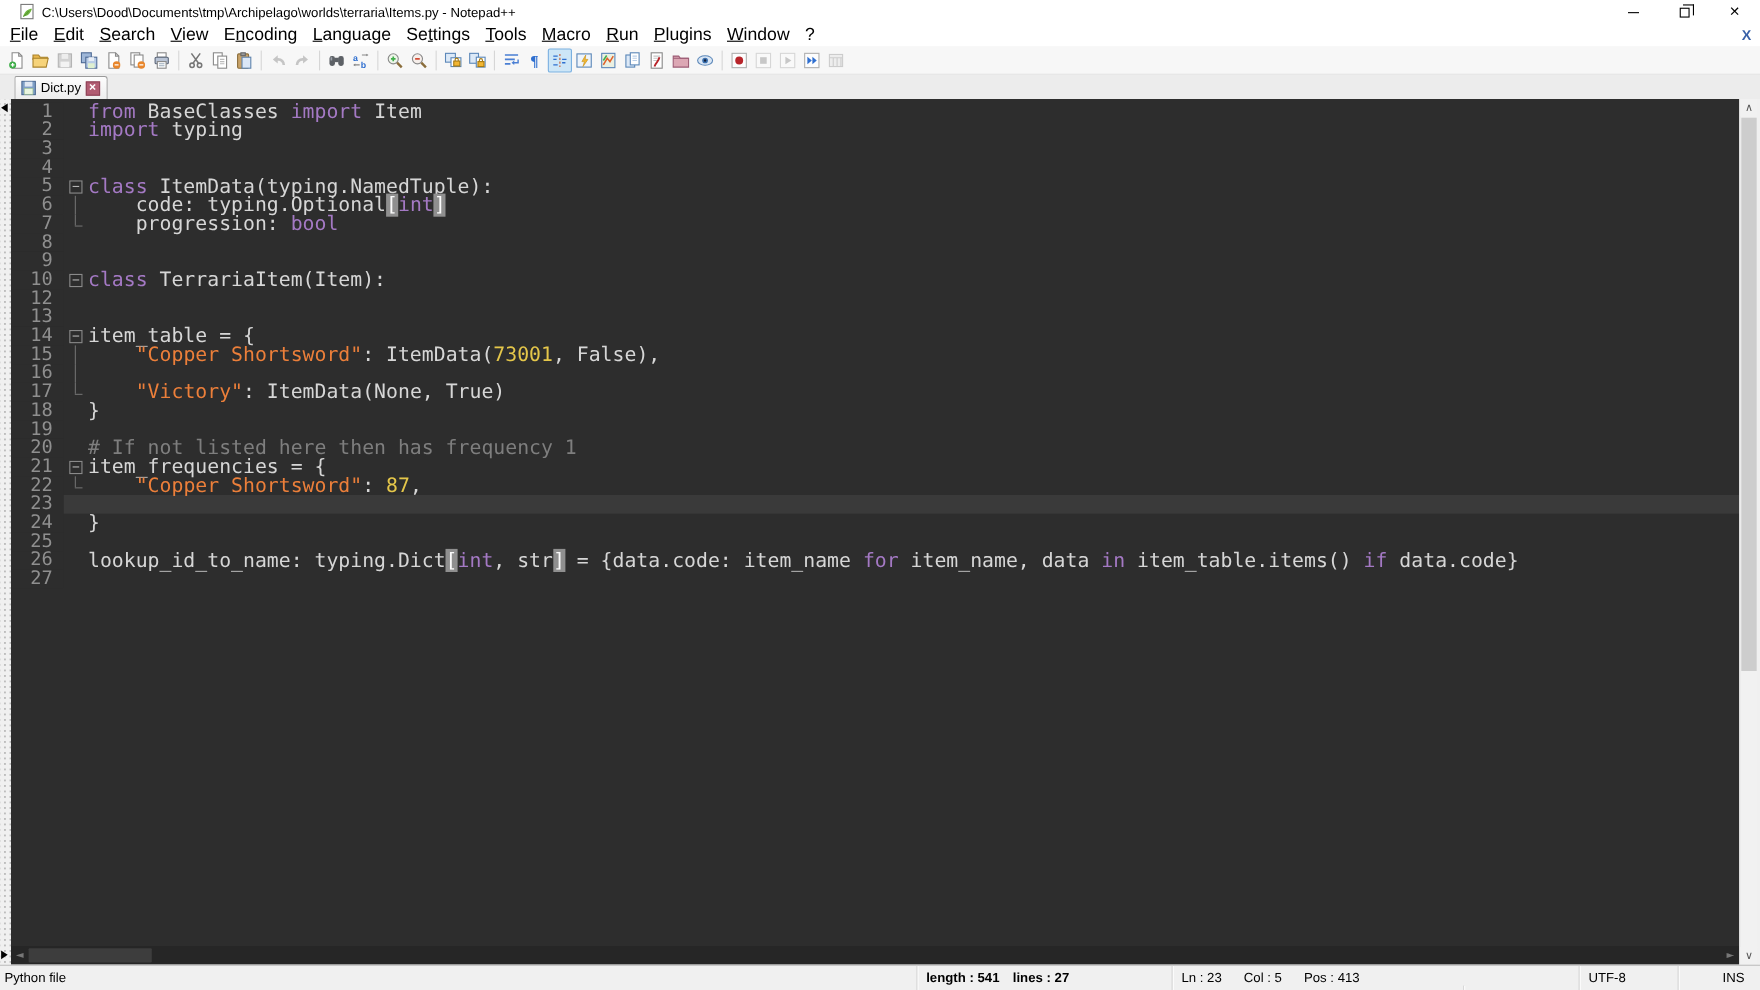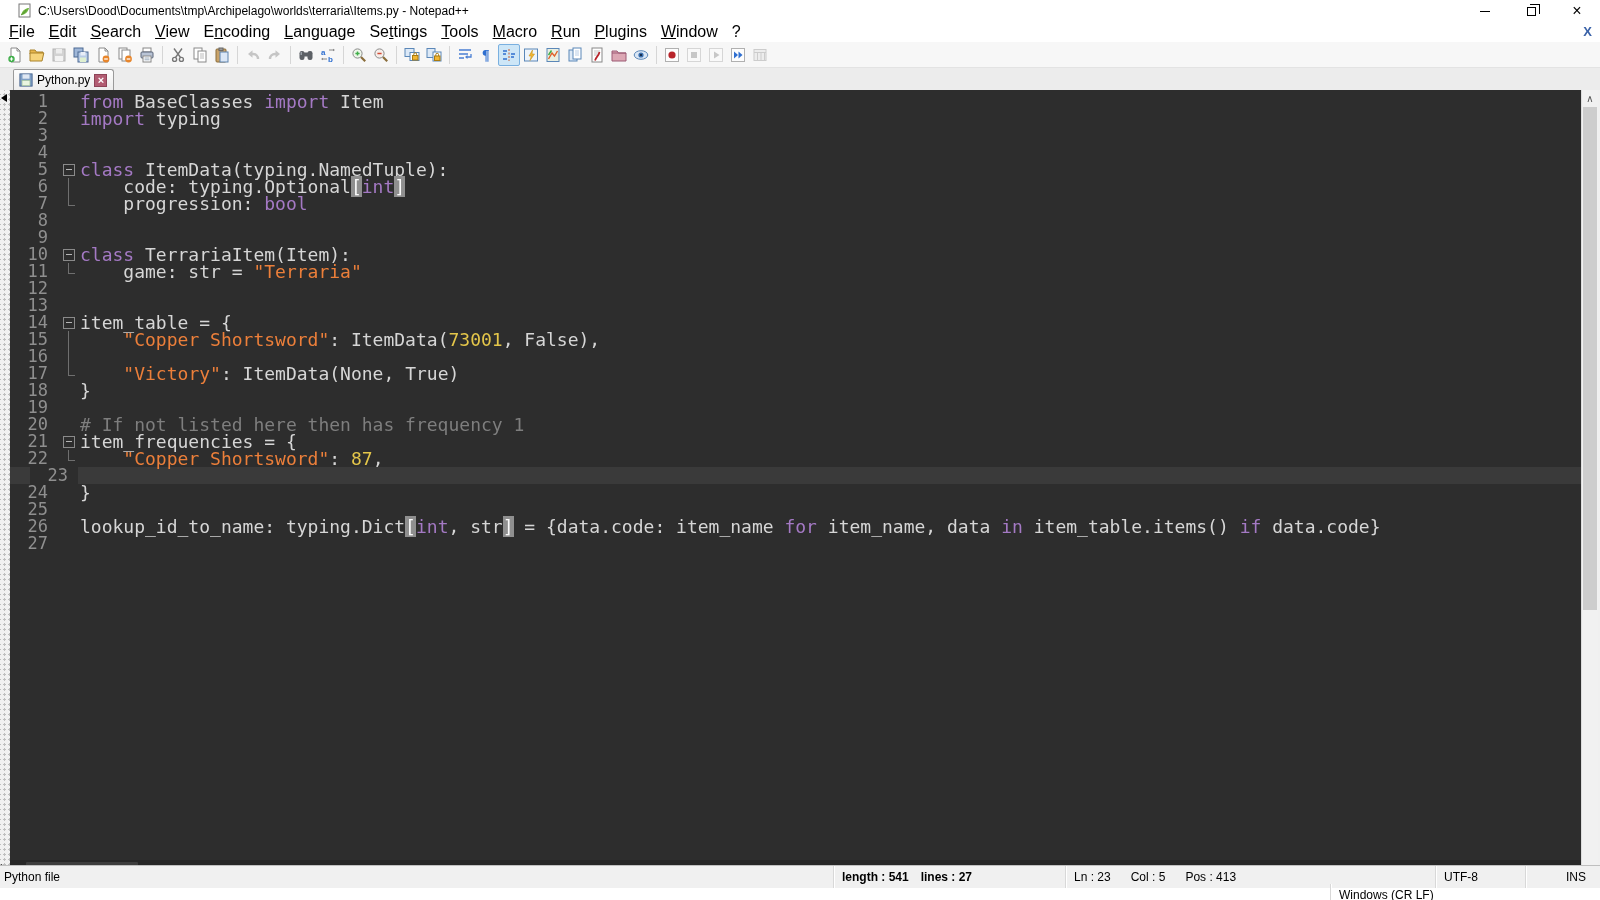--- a/index.html
+++ b/index.html
@@ -41,21 +41,21 @@
   
   .editor-wrap { position:absolute; top:90px; left:0; right:0; height:787px; background:#f0f0f0; }
   .dock-strip { position:absolute; left:0; top:0; width:10px; bottom:0; background:#f0f0f0;
      background-image:radial-gradient(#bdbdbd 1px, transparent 1.1px); background-size:5px 5px; background-position:2px 2px; }
   .dock-arrow-top { position:absolute; left:1px; top:4px; width:0; height:0; border-top:4px solid transparent; border-bottom:4px solid transparent; border-right:6px solid #000; }
   .dock-arrow-bottom { position:absolute; left:1px; bottom:5px; width:0; height:0; border-top:4px solid transparent; border-bottom:4px solid transparent; border-left:6px solid #000; }
 
   .editor { position:absolute; left:10px; top:0; right:19px; bottom:17px; background:var(--ed-bg); overflow:hidden; }
   .lines { position:absolute; inset:0; padding-top:3px; }
   .row { display:flex; height:17px; align-items:stretch; }
-  .row.current { background:var(--ed-cur);padding-left:20px; }
+  .row.current { background:var(--ed-cur); }
   .num { width:48px; min-width:48px; text-align:right; padding-right:10px; color:var(--ed-num); background:var(--ed-bg); font-family:"DejaVu Sans Mono", monospace; font-size:17px; line-height:17px; }
   .fold { width:22px; min-width:22px; position:relative; }
   .code { flex:1; white-space:pre; font-family:"DejaVu Sans Mono", monospace; font-size:18px; line-height:17px; color:var(--ed-def); }
 
   .fold-open::before { content:""; position:absolute; left:5px; top:3px; width:10px; height:10px; border:1px solid #8a8a8a; }
   .fold-open::after { content:""; position:absolute; left:8px; top:8px; width:6px; height:1px; background:#b5b5b5; }
   .fold-line::before { content:""; position:absolute; left:10px; top:0; bottom:0; width:1px; background:#6f6f6f; }
   .fold-end::before { content:""; position:absolute; left:10px; top:0; height:10px; width:1px; background:#6f6f6f; }
   .fold-end::after { content:""; position:absolute; left:10px; top:10px; width:7px; height:1px; background:#6f6f6f; }
 
@@ -70,21 +70,21 @@
   .vscroll { position:absolute; right:2px; top:0; bottom:0; width:17px; background:#f1f1f1; border-left:1px solid #dcdcdc; }
   .v-btn { position:absolute; left:0; right:0; height:16px; background:#f1f1f1; color:#555; font-size:10px; display:flex; align-items:center; justify-content:center; font-family:"DejaVu Sans", sans-serif; }
   .v-btn.up { top:0; } .v-btn.down { bottom:0; }
   .v-thumb { position:absolute; left:1px; right:1px; top:17px; height:503px; background:#cdcdcd; }
   .hscroll { position:absolute; left:10px; right:19px; bottom:0; height:17px; background:#262626; display:flex; align-items:center; }
   .h-btn { width:16px; height:17px; display:flex; align-items:center; justify-content:center; color:#777; font-size:9px; font-family:"DejaVu Sans", sans-serif; }
   .h-btn.right { margin-left:auto; }
   .h-thumb { width:112px; height:13px; background:#3d3d3d; border-radius:1px; }
 
   
-  .statusbar { position:absolute; left:0; right:0; bottom:12px; height:23px; background:#f0f0f0; border-top:1px solid #bfbfbf; display:flex; align-items:center; font-size:12px; color:#000; }
+  .statusbar { position:absolute; left:0; right:0; bottom:0; height:23px; background:#f0f0f0; border-top:1px solid #bfbfbf; display:flex; align-items:center; font-size:12px; color:#000; }
   .sb-sec { height:100%; display:flex; align-items:center; padding:0 8px; border-left:1px solid #d8d8d8; box-shadow:inset 1px 0 0 #fff; white-space:nowrap; }
   .sb-doc { flex:1; border-left:none; box-shadow:none; padding-left:4px; }
   .sb-lenlines { width:232px; gap:12px;font-weight:bold; }
   .sb-pos { width:265px; gap:20px; }
   .sb-eol { width:105px;margin-top:36px; }
   .sb-enc { width:90px; }
   .sb-ins { width:75px; justify-content:flex-end; padding-right:14px; }
 </style>
 </head>
 <body>
@@ -427,21 +427,21 @@
 
   <div class="tabbar" id="tabbar">
       <div class="tab active">
         <span class="tab-save-icon">
           <svg viewBox="0 0 16 16">
             <rect x="1" y="1" width="14" height="14" fill="#7f9fc6" stroke="#44618c"></rect>
             <rect x="4" y="1.5" width="8" height="5" fill="#dfe7f2"></rect>
             <rect x="3.5" y="8.5" width="9" height="6" fill="#e9f5e0" stroke="#9cbf8a" stroke-width="0.6"></rect>
           </svg>
         </span>
-        <span class="tab-label">Python.py</span>
+        <span class="tab-label">Dict.py</span>
         <span class="tab-close">×</span>
       </div>
     </div>
 
   <div class="editor-wrap">
     <div class="dock-strip">
       <div class="dock-arrow-top"></div>
       <div class="dock-arrow-bottom"></div>
     </div>
 
@@ -489,25 +489,20 @@
           </div>
           <div class="row">
             <span class="num">9</span>
             <span class="fold"></span>
             <span class="code"></span>
           </div>
           <div class="row">
             <span class="num">10</span>
             <span class="fold fold-open"></span>
             <span class="code"><span class="t-k">class</span><span class="t-d"> TerrariaItem(Item):</span></span>
-          </div>
-          <div class="row">
-            <span class="num">11</span>
-            <span class="fold fold-end"></span>
-            <span class="code"><span class="t-d">    game: str = </span><span class="t-s">"Terraria"</span></span>
           </div>
           <div class="row">
             <span class="num">12</span>
             <span class="fold"></span>
             <span class="code"></span>
           </div>
           <div class="row">
             <span class="num">13</span>
             <span class="fold"></span>
             <span class="code"></span>

